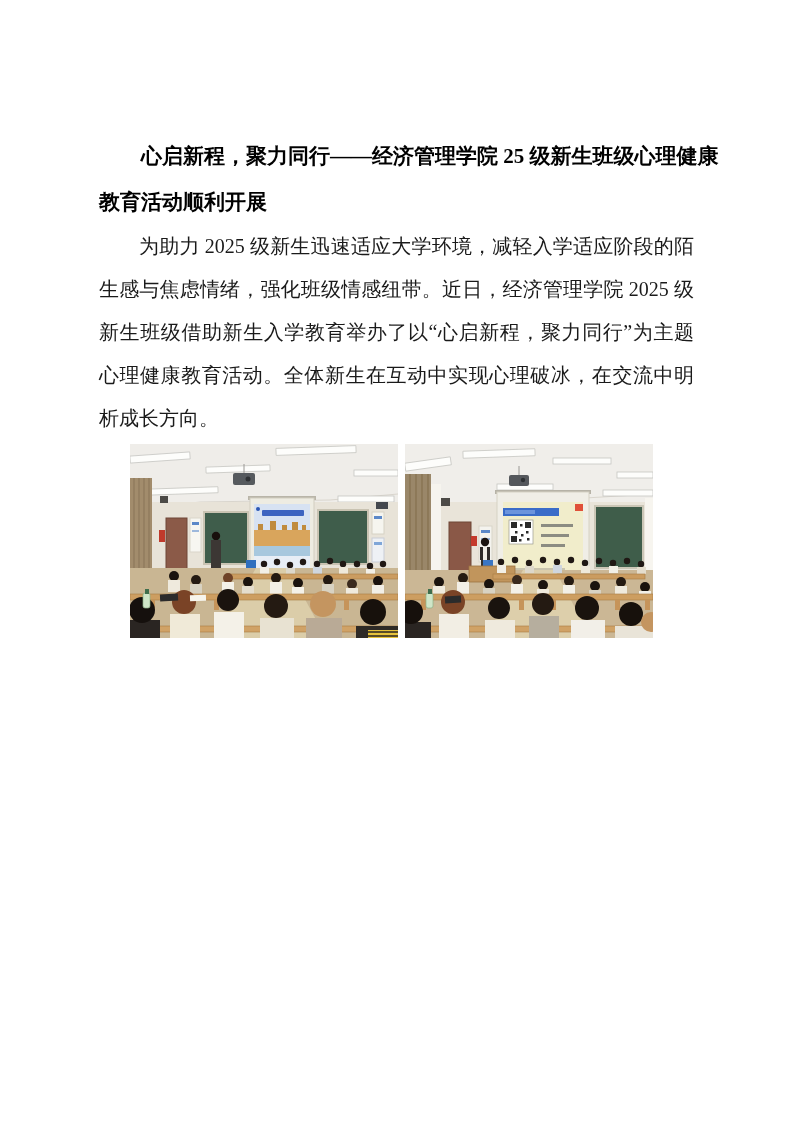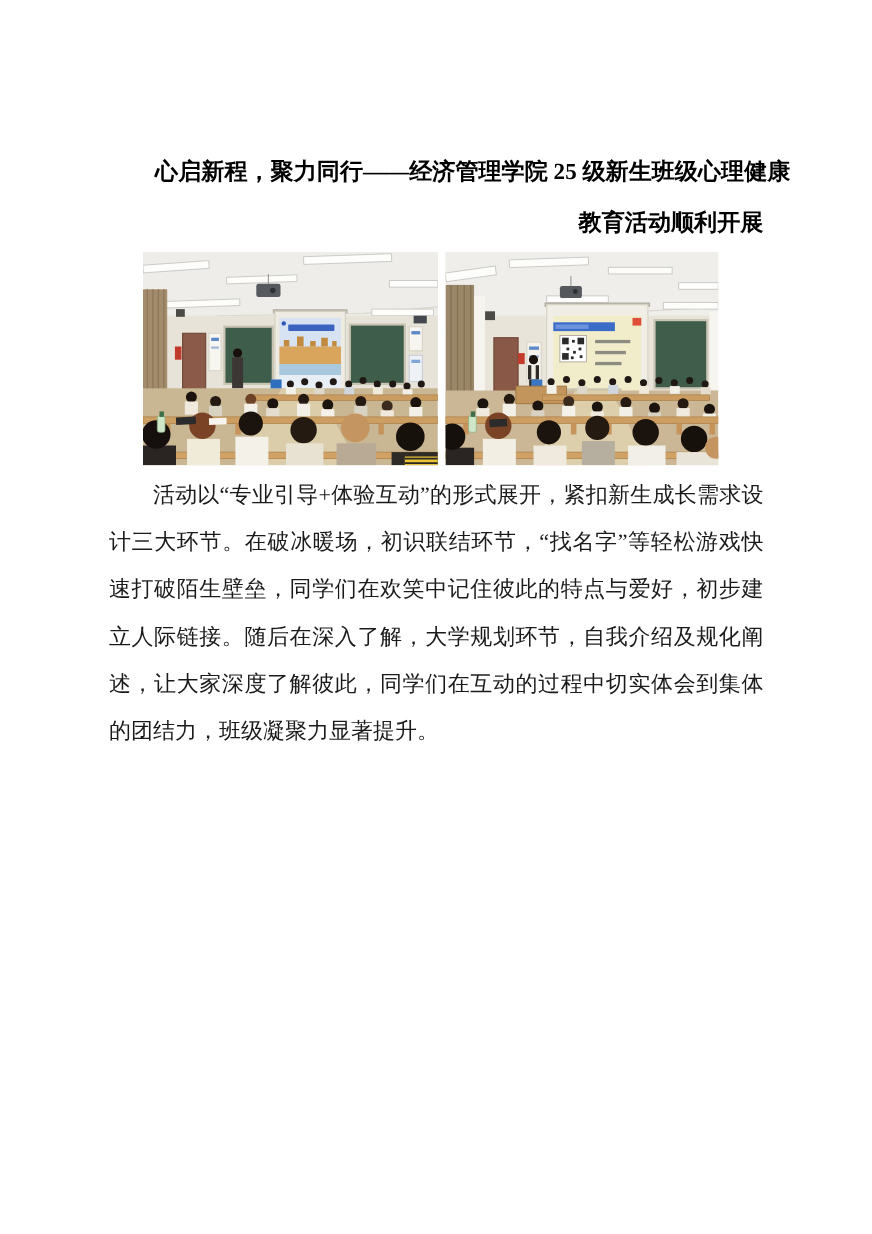--- a/index.html
+++ b/index.html
@@ -10,39 +10,40 @@
     font-family:"Liberation Serif","DejaVu Serif",serif;
     color:#151515;
     overflow:hidden;
   }
   .content{padding:0 99px;}
   .doc-title{
     margin-top:133px;
     font-size:21px;font-weight:bold;line-height:46px;color:#000;
   }
   .doc-title .l1{text-align:center;padding-left:2em;white-space:nowrap;}
-  .doc-title .l2{text-align:right;}
+  .doc-title .l2{text-align:left;}
   .para{
     font-size:20px;line-height:43px;
     text-align:justify;text-indent:2em;margin:0;color:#1a1a1a;
   }
   .photos{display:flex;gap:7px;margin:4px 0 6px 31px;}
   .photo svg{display:block;}
 </style>
 </head>
 <body>
 
 <div class="page">
   <div class="content">
 
     <div class="doc-title">
       <div class="l1">心启新程，聚力同行——经济管理学院 25 级新生班级心理健康</div>
       <div class="l2">教育活动顺利开展</div>
     </div>
 
+    <p class="para">为助力 2025 级新生迅速适应大学环境，减轻入学适应阶段的陌生感与焦虑情绪，强化班级情感纽带。近日，经济管理学院 2025 级新生班级借助新生入学教育举办了以“心启新程，聚力同行”为主题心理健康教育活动。全体新生在互动中实现心理破冰，在交流中明析成长方向。</p>
 
     <div class="photos">
 
       <div class="photo">
         <svg viewBox="0 0 268 194" width="268" height="194" preserveAspectRatio="none">
           <rect width="268" height="194" fill="#e7e2d8"></rect>
           <rect width="268" height="64" fill="#efede9"></rect>
           <path d="M0,66 L70,58 L200,56 L268,50" stroke="#d9d5cd" fill="none"></path>
           <g fill="#fdfdfb" stroke="#c6c6c2" stroke-width="0.8">
             <rect x="0" y="10" width="60" height="7" transform="rotate(-4 30 13)"></rect>
@@ -312,17 +313,16 @@
           </g>
           <g>
             <rect x="21" y="149" width="7" height="15" rx="2" fill="#cfe6c8" stroke="#8cb286" stroke-width="0.7"></rect>
             <rect x="23" y="145" width="4" height="5" fill="#3f6e4c"></rect>
             <rect x="40" y="152" width="16" height="7" fill="#2b2b2b" transform="rotate(-3 48 155)"></rect>
           </g>
         </svg>
       </div>
     </div>
 
-    <p class="para">活动以“专业引导+体验互动”的形式展开，紧扣新生成长需求设计三大环节。在破冰暖场，初识联结环节，“找名字”等轻松游戏快速打破陌生壁垒，同学们在欢笑中记住彼此的特点与爱好，初步建立人际链接。随后在深入了解，大学规划环节，自我介绍及规化阐述，让大家深度了解彼此，同学们在互动的过程中切实体会到集体的团结力，班级凝聚力显著提升。</p>
 
 
   </div>
 </div>
 
 </body></html>

